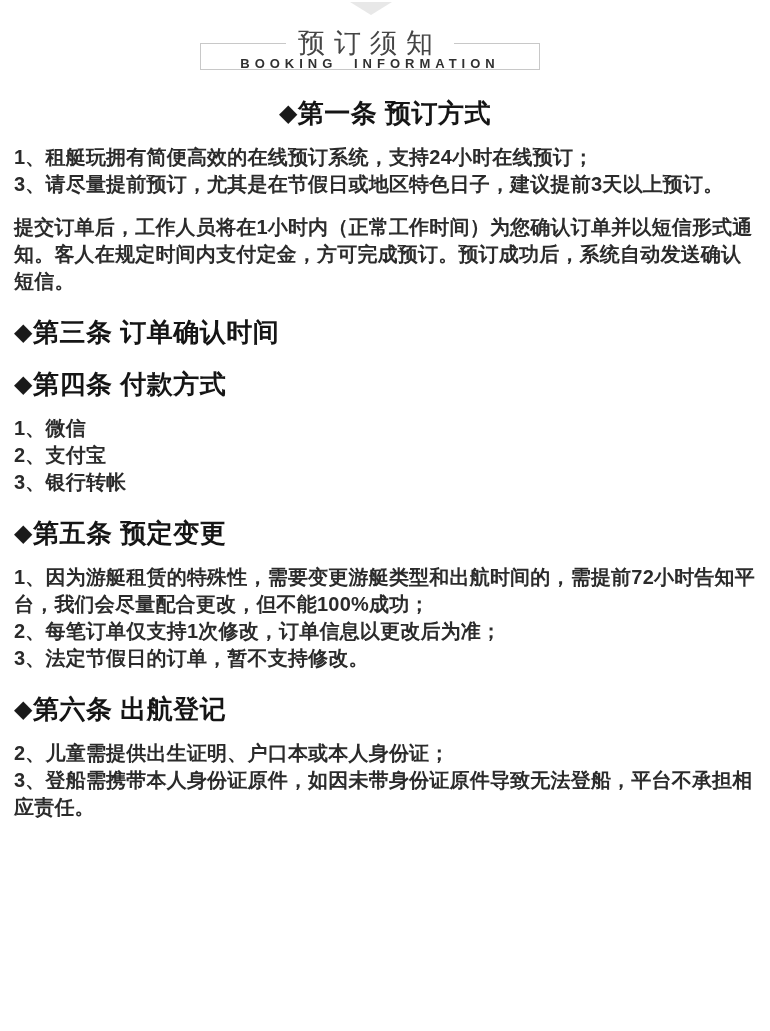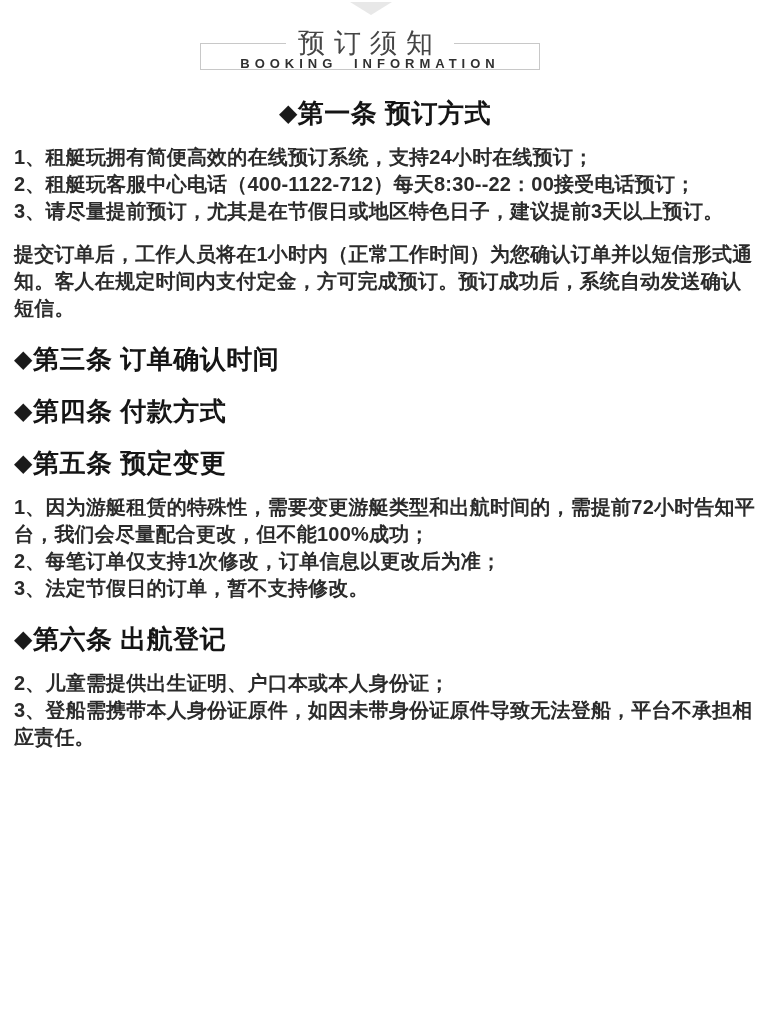--- a/index.html
+++ b/index.html
@@ -70,31 +70,35 @@
   <div class="header-box">
     <div class="header-title">预订须知</div>
     <div class="header-subtitle">BOOKING INFORMATION</div>
   </div>
 
   <div class="content">
 
     <h2 class="section-heading first"><span class="diamond">◆</span><span>第一条 预订方式</span></h2>
     <div class="body-block">
       <p class="body-line">1、租艇玩拥有简便高效的在线预订系统，支持24小时在线预订；</p>
-      <p class="body-line">2、租艇玩客服中心电话（400-1122-712）每天8:30--22：00接受电话预订；</p>
       <p class="body-line">3、请尽量提前预订，尤其是在节假日或地区特色日子，建议提前3天以上预订。</p>
     </div>
 
     <div class="body-block">
       <p class="body-para">提交订单后，工作人员将在1小时内（正常工作时间）为您确认订单并以短信形式通知。客人在规定时间内支付定金，方可完成预订。预订成功后，系统自动发送确认短信。</p>
     </div>
 
     <h2 class="section-heading"><span class="diamond">◆</span><span>第三条 订单确认时间</span></h2>
 
     <h2 class="section-heading"><span class="diamond">◆</span><span>第四条 付款方式</span></h2>
+    <div class="body-block">
+      <p class="body-line">1、微信</p>
+      <p class="body-line">2、支付宝</p>
+      <p class="body-line">3、银行转帐</p>
+    </div>
 
     <h2 class="section-heading"><span class="diamond">◆</span><span>第五条 预定变更</span></h2>
     <div class="body-block">
       <p class="body-line">1、因为游艇租赁的特殊性，需要变更游艇类型和出航时间的，需提前72小时告知平台，我们会尽量配合更改，但不能100%成功；</p>
       <p class="body-line">2、每笔订单仅支持1次修改，订单信息以更改后为准；</p>
       <p class="body-line">3、法定节假日的订单，暂不支持修改。</p>
     </div>
 
     <h2 class="section-heading"><span class="diamond">◆</span><span>第六条 出航登记</span></h2>
     <div class="body-block">

